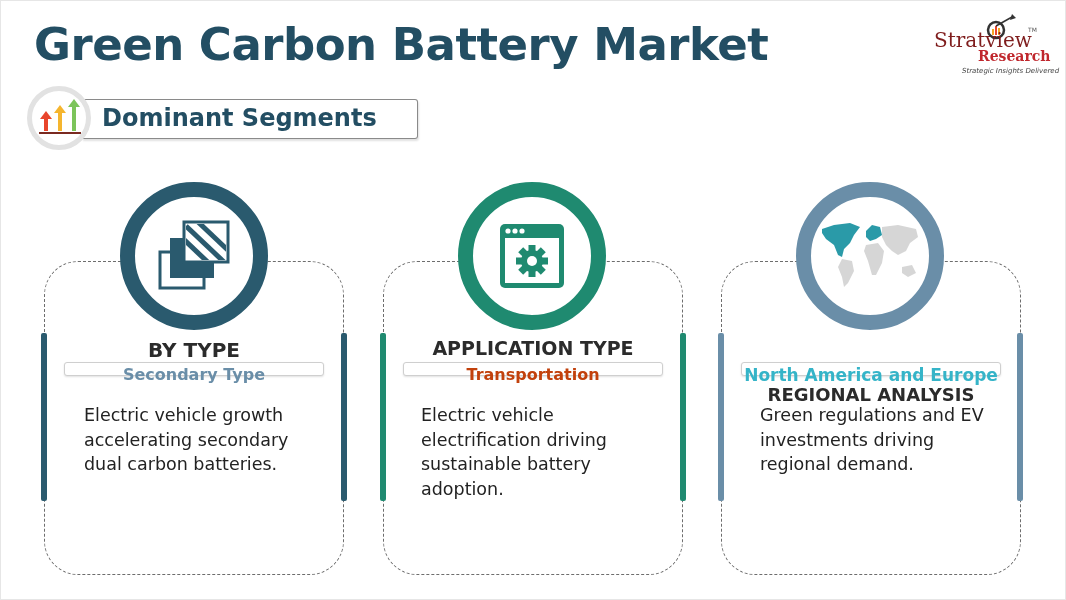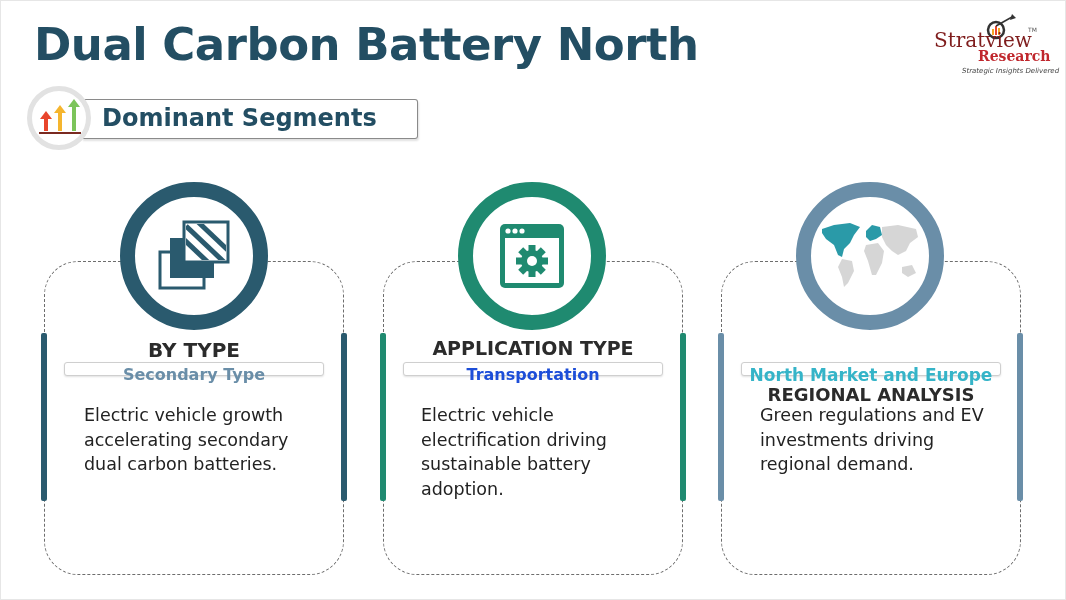--- a/index.html
+++ b/index.html
@@ -28,21 +28,21 @@
 
   .card-title { position: absolute; width: 300px; text-align: center; font-weight: bold; color: #2b2b2b; white-space: nowrap; }
   .card-tag { position: absolute; width: 260px; height: 14px; border: 1px solid #cfcfcf; border-radius: 3px; background: #fff; box-shadow: 0 1px 2px rgba(0,0,0,0.12); text-align: center; font-weight: bold; font-size: 16px; line-height: 24px; white-space: nowrap; }
   .card-desc { position: absolute; width: 230px; font-size: 17.5px; line-height: 24.5px; color: #222; font-weight: 400; }
 </style>
 </head>
 <body>
 
 <div class="frame"></div>
 
-<div class="title">Dual Carbon Battery North</div>
+<div class="title">Green Carbon Battery Market</div>
 
 <div class="seg-pill"></div>
 <div class="seg-label">Dominant Segments</div>
 <div class="seg-badge">
   <svg width="44" height="44" viewBox="0 0 44 44">
     <polygon points="8,14 2,22 6,22 6,34 10,34 10,22 14,22" fill="#e8452c"></polygon>
     <polygon points="22,8 16,16 20,16 20,34 24,34 24,16 28,16" fill="#f5b52e"></polygon>
     <polygon points="36,2 30,10 34,10 34,34 38,34 38,10 42,10" fill="#7cc45a"></polygon>
     <rect x="1" y="35" width="42" height="2" fill="#7a2a20"></rect>
   </svg>
@@ -99,21 +99,21 @@
       <circle r="11"></circle>
       <rect x="-3.5" y="-16" width="7" height="32"></rect>
       <rect x="-16" y="-3.5" width="32" height="7"></rect>
       <rect x="-3.5" y="-16" width="7" height="32" transform="rotate(45)"></rect>
       <rect x="-3.5" y="-16" width="7" height="32" transform="rotate(-45)"></rect>
       <circle r="5" fill="#fff"></circle>
     </g>
   </svg>
 </div>
 <div class="card-title" style="left:383px; top:337px; font-size:19px;">APPLICATION TYPE</div>
-<div class="card-tag" style="left:403px; top:362px; color:#1d4ed8;">Transportation</div>
+<div class="card-tag" style="left:403px; top:362px; color:#c2410c;">Transportation</div>
 <div class="card-desc" style="left:421px; top:403px;">Electric vehicle electrification driving sustainable battery adoption.</div>
 
 <div class="card" style="left:721px;"></div>
 <div class="bar" style="left:718px; background:#6a8ea8;"></div>
 <div class="bar" style="left:1017px; background:#6a8ea8;"></div>
 <div class="ring" style="left:796px; border-color:#6a8ea8;">
   <svg class="icon" width="100" height="70" viewBox="0 0 100 70">
 
     <path d="M2,8 L14,4 L30,2 L40,6 L34,14 L30,22 L24,28 L22,36 L18,34 L14,24 L6,18 L2,12 Z" fill="#2a9aa8"></path>
 
@@ -122,14 +122,14 @@
     <path d="M46,10 L52,4 L60,6 L62,14 L56,18 L50,20 L46,16 Z" fill="#2a9aa8"></path>
 
     <path d="M46,24 L58,22 L64,30 L62,42 L56,54 L52,54 L48,40 L44,30 Z" fill="#d6d6d6"></path>
 
     <path d="M62,6 L78,4 L96,8 L98,16 L90,22 L86,30 L78,34 L72,30 L66,24 L62,16 Z" fill="#d6d6d6"></path>
 
     <path d="M82,46 L92,44 L96,52 L88,56 L82,52 Z" fill="#d6d6d6"></path>
   </svg>
 </div>
 <div class="card-title" style="left:721px; top:340px; font-size:18px;margin-top:44px;">REGIONAL ANALYSIS</div>
-<div class="card-tag" style="left:741px; top:362px; color:#35b4c8; font-size:17px;">North Market and Europe</div>
+<div class="card-tag" style="left:741px; top:362px; color:#35b4c8; font-size:17px;">North America and Europe</div>
 <div class="card-desc" style="left:760px; top:403px;">Green regulations and EV investments driving regional demand.</div>
 
 </body></html>

